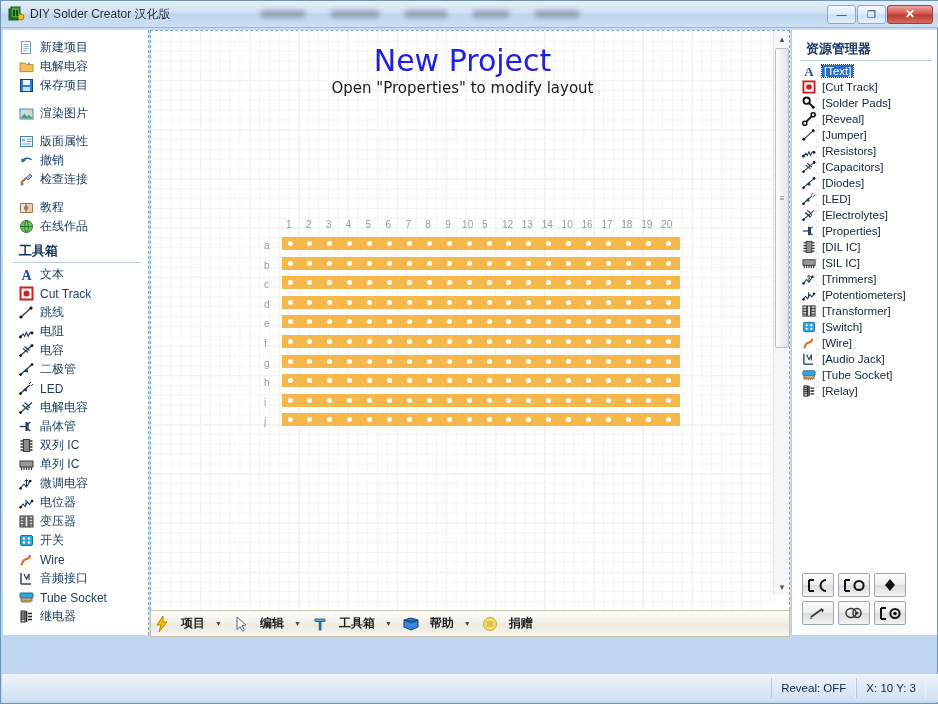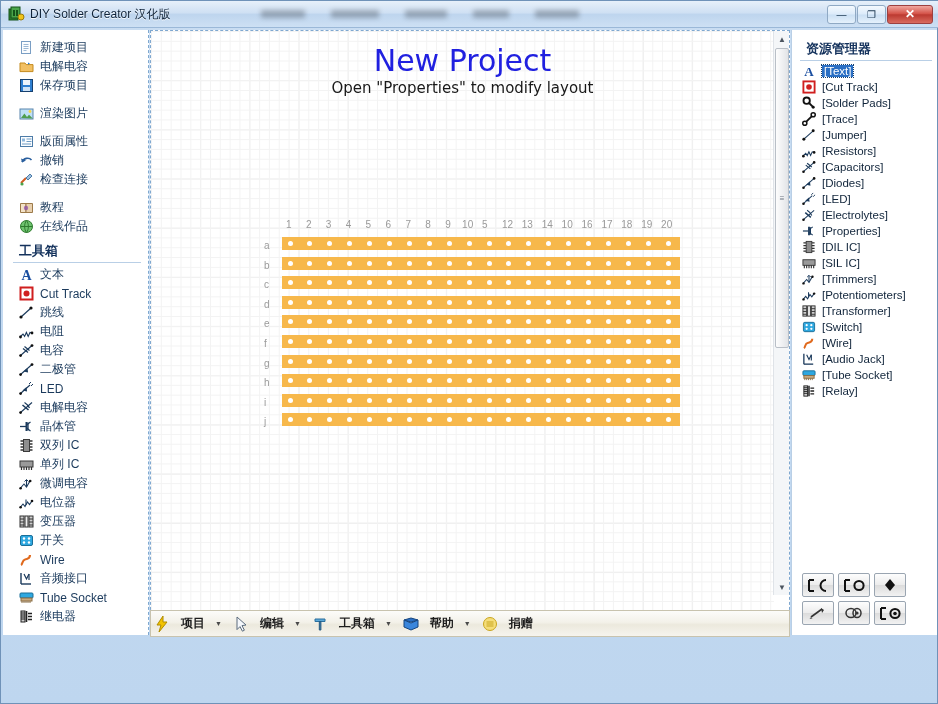--- a/index.html
+++ b/index.html
@@ -913,21 +913,21 @@
               <span class="res-label">[Solder Pads]</span>
             </div>
             <div class="res-item">
               <span class="ico">
                 <svg width="14" height="14" viewBox="0 0 15 15">
                   <path d="M3 12L12 3" stroke="#111" stroke-width="2"></path>
                   <circle cx="3" cy="12" r="2.2" fill="#fff" stroke="#111" stroke-width="1.6"></circle>
                   <circle cx="12" cy="3" r="2.2" fill="#fff" stroke="#111" stroke-width="1.6"></circle>
                 </svg>
               </span>
-              <span class="res-label">[Trace]</span>
+              <span class="res-label">[Reveal]</span>
             </div>
             <div class="res-item">
               <span class="ico">
                 <svg width="14" height="14" viewBox="0 0 15 15">
                   <path d="M2 12L12 3" stroke="#1b3a5c" stroke-width="1.2"></path>
                   <circle cx="2" cy="12" r="1.6" fill="#111"></circle>
                   <circle cx="12" cy="3" r="1.6" fill="#111"></circle>
                 </svg>
               </span>
               <span class="res-label">[Jumper]</span>
@@ -1192,14 +1192,18 @@
         <svg width="18" height="18" viewBox="0 0 18 18">
             <circle cx="9" cy="9" r="6.5" fill="#f5de7a" stroke="#c9a51e"></circle>
             <path d="M5.5 7h7M5.5 9h7M5.5 11h7" stroke="#c9a51e"></path>
           </svg>
       </span>
       <span class="m-label">捐赠</span>
     </div>
   </div>
 
 
+  <div class="statusbar">
+    <div class="status-cell">Reveal: OFF</div>
+    <div class="status-cell">X: 10 Y: 3</div>
+  </div>
 
 </div>
 
 </body></html>

